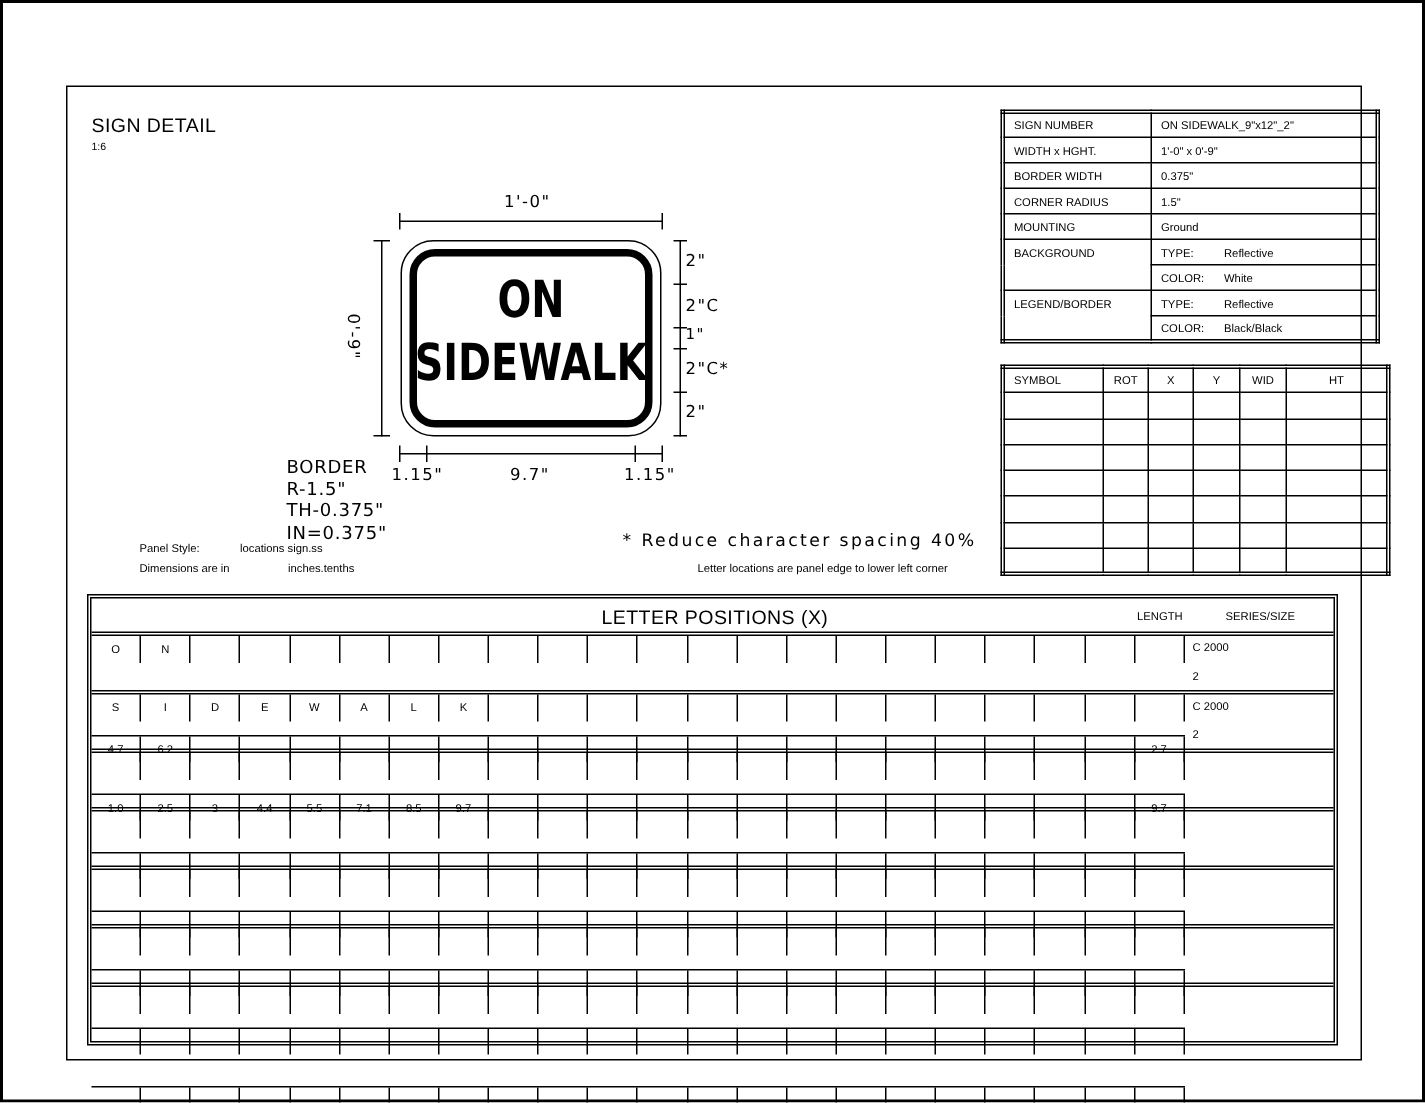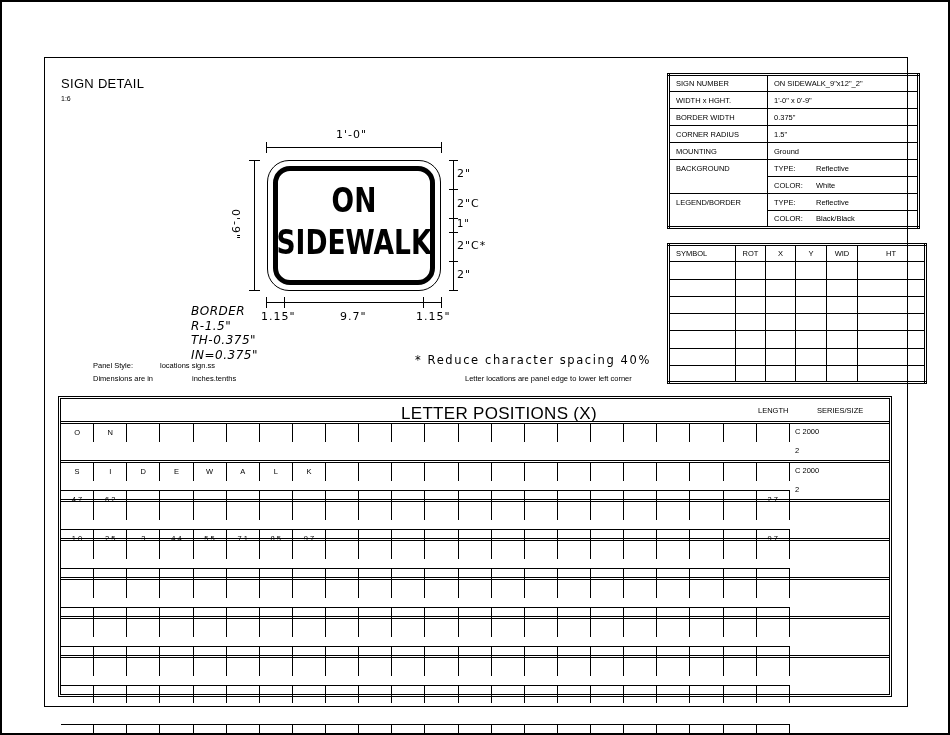--- a/index.html
+++ b/index.html
@@ -16,41 +16,41 @@
   .sign-outer { left: 267px; top: 160px; width: 174px; height: 131px; border: 1.2px solid #000; border-radius: 22px; background: #fff; }
   .sign-inner { left: 273px; top: 166px; width: 162px; height: 119px; border: 5px solid #000; border-radius: 17px; }
   .sign-text { font-family: "DejaVu Sans", sans-serif; font-weight: bold; transform: scaleX(0.78); transform-origin: center; text-align: center; white-space: nowrap; }
   .sign-line1 { left: 273px; top: 183px; width: 162px; font-size: 34px; line-height: 34px; }
   .sign-line2 { left: 253px; top: 225px; width: 202px; font-size: 34px; line-height: 34px; }
 
   .dim { font-family: "DejaVu Sans", sans-serif; font-size: 11px; letter-spacing: 1px; white-space: nowrap; }
   .line-h { height: 1px; background: #000; }
   .line-v { width: 1px; background: #000; }
 
-  .border-note { left: 191px; top: 304px; font-family: "DejaVu Sans", sans-serif; font-size: 12px; line-height: 14.5px; letter-spacing: 0.5px; font-style: italic; }
+  .border-note { left: 191px; top: 304px; font-family: "DejaVu Sans", sans-serif; font-size: 12px; line-height: 14.5px; letter-spacing: 0.5px; }
   .small { font-size: 7.5px; white-space: nowrap; padding-left: 32px; }
   .note-spacing { left: 415px; top: 353px; font-family: "DejaVu Sans", sans-serif; font-size: 11.5px; letter-spacing: 1.6px; white-space: nowrap; }
 
   
   table { border-collapse: collapse; }
   .info-table { left: 667px; top: 73px; width: 253px; border: 2px double #000; border-width: 3px; }
   .info-table td { border: 1px solid #000; height: 17px; font-size: 7.5px; padding: 0 6px; vertical-align: middle; white-space: nowrap; }
   .info-table td.k { width: 99px; }
   .info-table td.top { vertical-align: top; padding-top: 4px; }
   .lbl { display: inline-block; width: 42px; }
 
   .sym-table { left: 667px; top: 243px; width: 260px; border: 3px double #000; }
   .sym-table th, .sym-table td { border: 1px solid #000; height: 17.3px; font-size: 7.5px; font-weight: normal; padding: 0 4px; }
   .sym-table th { text-align: center; }
   .sym-table th:first-child { text-align: left; padding-left: 6px; }
 
   
   .letter-wrap { left: 58px; top: 396px; width: 834px; height: 301px; border: 3px double #000; }
   .letter-head { position: absolute; left: 0; top: 0; width: 828px; height: 22px; }
-  .lh-title { position: absolute; left: 340px; top: 5px; font-size: 17px; letter-spacing: 0.3px; }
+  .lh-title { position: absolute; left: 340px; top: 5px; font-size: 13px; letter-spacing: 0.3px; }
   .lh-length { position: absolute; left: 697px; top: 7px; font-size: 7.5px; }
   .lh-series { position: absolute; left: 756px; top: 7px; font-size: 7.5px; }
   .group { position: absolute; left: 0; width: 828px; height: 39px; border-top: 3px double #000; }
   .grow { position: absolute; left: 0; width: 729px; height: 18px; display: flex; }
   .grow.r1 { top: 0; }
   .grow.r2 { top: 18px; border-top: 1px solid #000; height: 18px; margin-top: 48px; }
   .gcell { width: 33.14px; height: 100%; border-right: 1px solid #000; font-size: 7.5px; text-align: center; line-height: 17px; flex: none; }
   .series { position: absolute; left: 729px; top: 0; width: 99px; height: 36px; font-size: 7.5px; }
   .series .s1 { position: absolute; left: 5px; top: 3px; }
   .series .s2 { position: absolute; left: 5px; top: 22px; }

